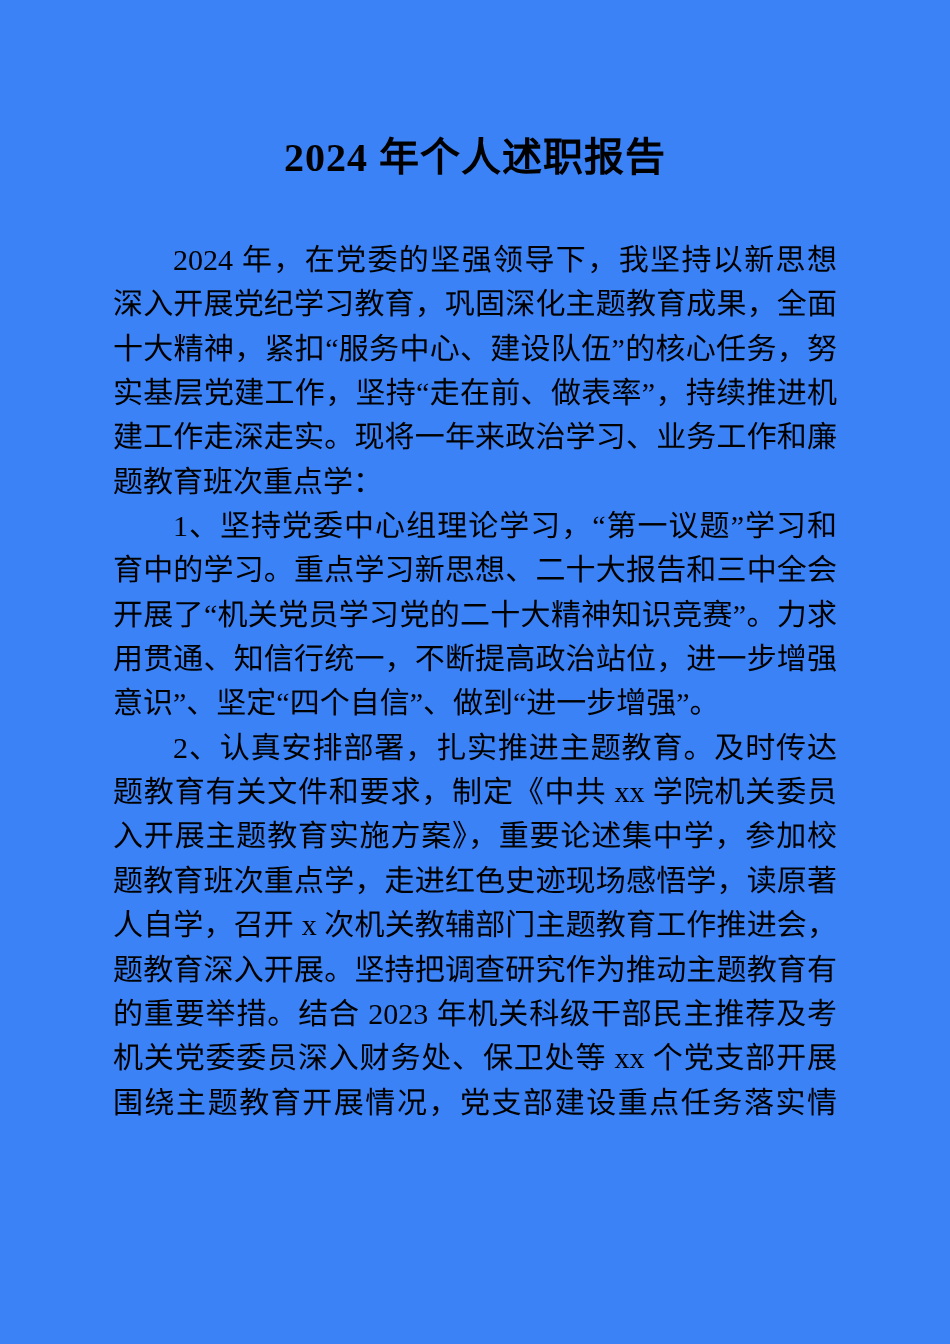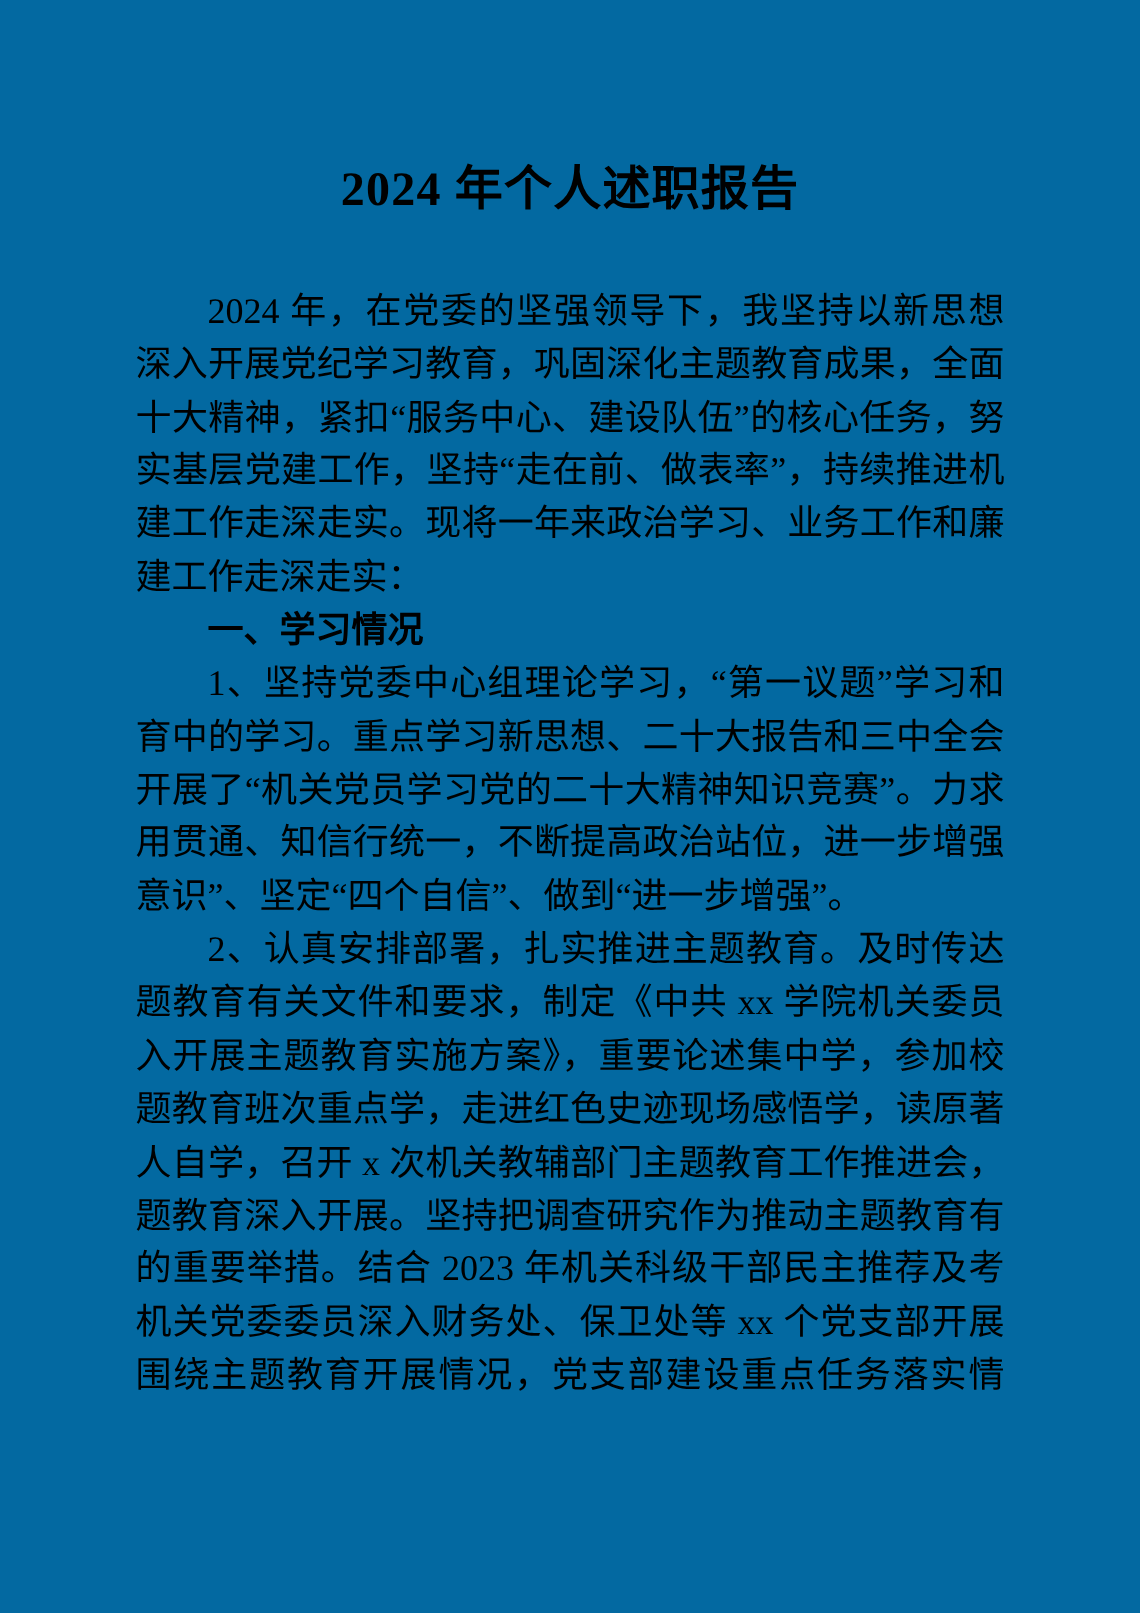--- a/index.html
+++ b/index.html
@@ -5,21 +5,21 @@
 <style>
   html, body {
     margin: 0;
     padding: 0;
     background: #ffffff;
   }
   .page {
     position: relative;
     width: 950px;
     height: 1344px;
-    background: #0369a1;
+    background: #3b82f6;
     color: #000000;
     overflow: hidden;
     font-family: "Liberation Serif", "DejaVu Serif", serif;
   }
   .doc-title {
     position: absolute;
     top: 130px;
     left: 0;
     width: 100%;
     text-align: center;
@@ -66,23 +66,22 @@
 
   <div class="doc-title">2024 年个人述职报告</div>
 
   <div class="content">
 
     <div class="line first fill">2024 年，在党委的坚强领导下，我坚持以新思想为指导，</div>
     <div class="line fill">深入开展党纪学习教育，巩固深化主题教育成果，全面贯彻二</div>
     <div class="line fill">十大精神，紧扣“服务中心、建设队伍”的核心任务，努力夯</div>
     <div class="line fill">实基层党建工作，坚持“走在前、做表率”，持续推进机关党</div>
     <div class="line fill">建工作走深走实。现将一年来政治学习、业务工作和廉洁自律</div>
-    <div class="line">建工作走深走实：</div>
+    <div class="line">题教育班次重点学：</div>
 
-    <div class="line heading first">一、学习情况</div>
 
     <div class="line first fill">1、坚持党委中心组理论学习，“第一议题”学习和主题教</div>
     <div class="line fill">育中的学习。重点学习新思想、二十大报告和三中全会精神。</div>
     <div class="line fill">开展了“机关党员学习党的二十大精神知识竞赛”。力求学思</div>
     <div class="line fill">用贯通、知信行统一，不断提高政治站位，进一步增强“四个</div>
     <div class="line">意识”、坚定“四个自信”、做到“进一步增强”。</div>
 
     <div class="line first fill">2、认真安排部署，扎实推进主题教育。及时传达校党委主</div>
     <div class="line fill">题教育有关文件和要求，制定《中共 xx 学院机关委员会关于深</div>
     <div class="line fill">入开展主题教育实施方案》，重要论述集中学，参加校党委主</div>

